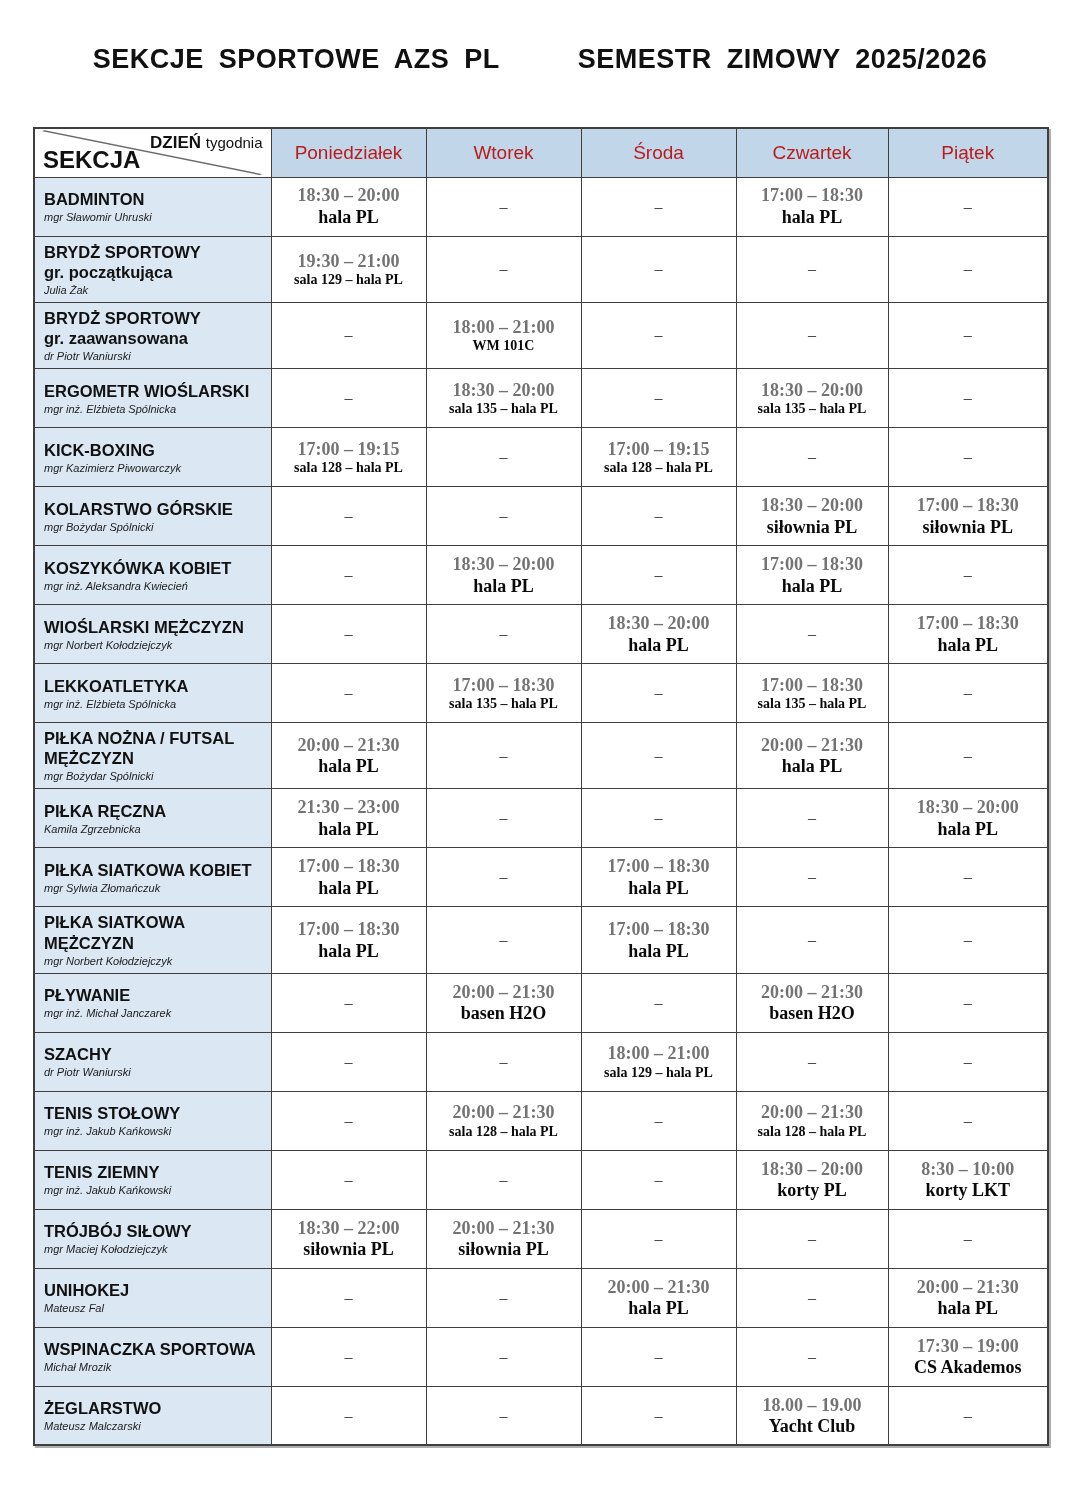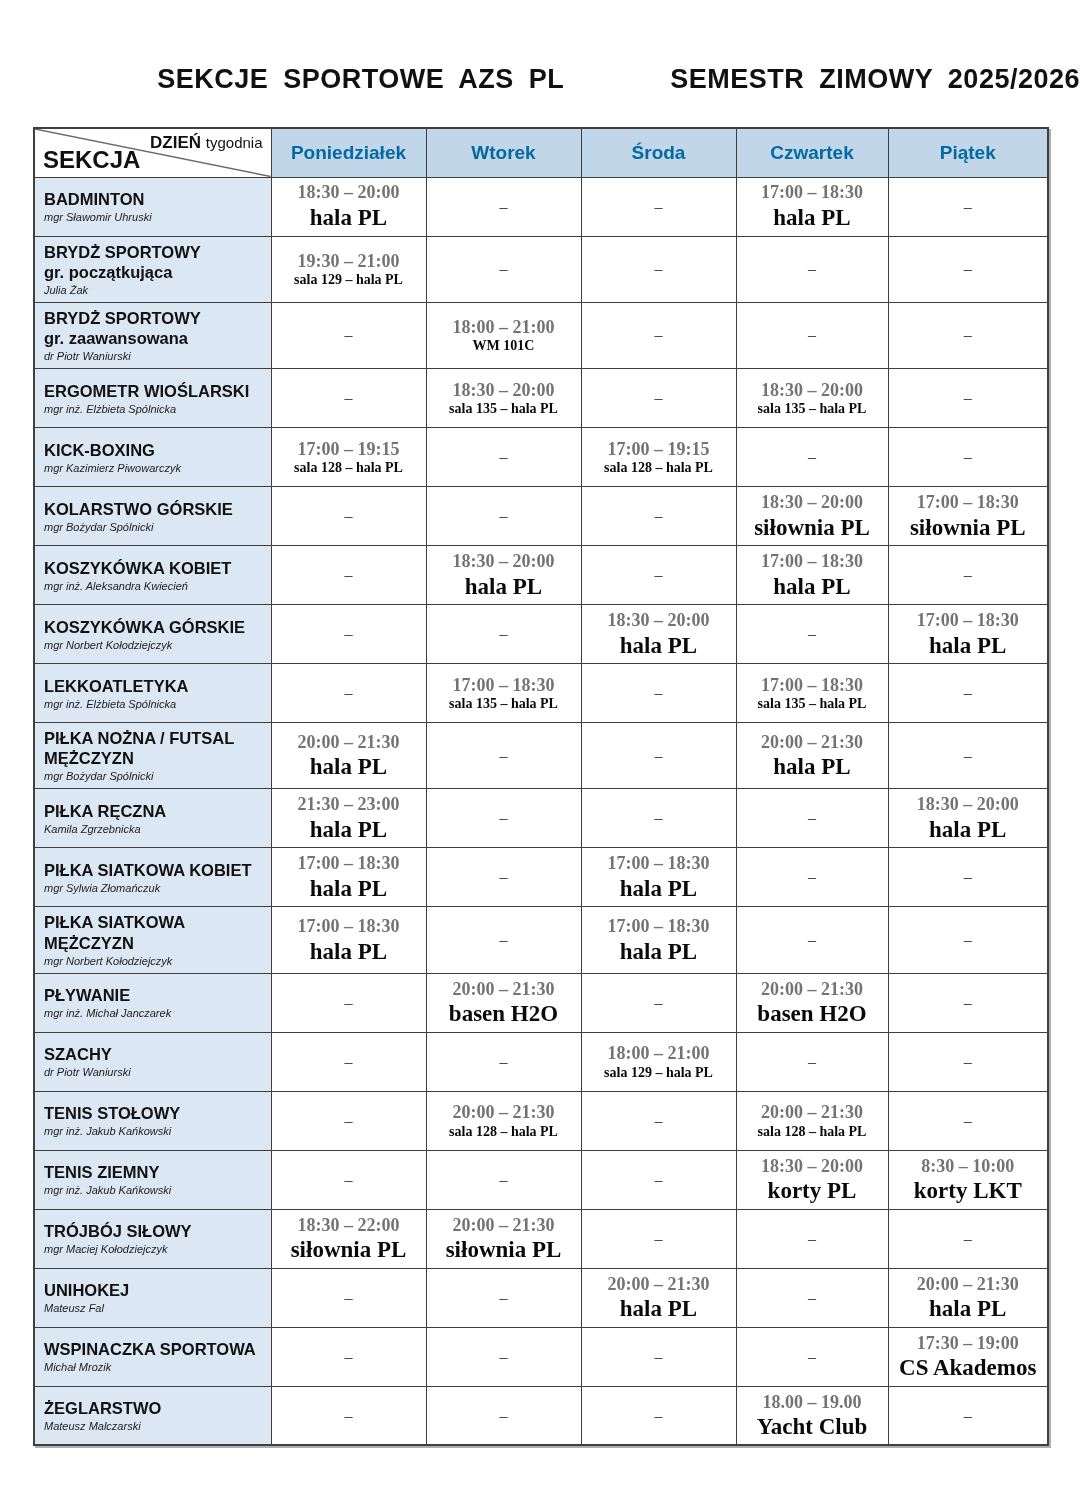--- a/index.html
+++ b/index.html
@@ -8,22 +8,22 @@
     --border:#3f3f3f;
   }
   *{box-sizing:border-box;}
   html,body{margin:0;padding:0;}
   body{
     width:1080px;height:1511px;background:#ffffff;
     font-family:"Liberation Sans", sans-serif;color:#0a0a0a;
     position:relative;overflow:hidden;
   }
   .titlebar{
-    position:absolute;top:64px;left:0;width:1080px;
-    display:flex;justify-content:flex-end;gap:106px;
+    position:absolute;top:44px;left:0;width:1080px;
+    display:flex;justify-content:center;gap:78px;
   }
   .title{
     font-size:27px;font-weight:700;letter-spacing:0.5px;word-spacing:7px;
     font-stretch:condensed;white-space:nowrap;color:#111;
   }
   table.schedule{
     position:absolute;left:33px;top:127px;width:1014px;
     border-collapse:collapse;table-layout:fixed;
     border:2px solid var(--border);
     box-shadow:2px 2px 0 rgba(130,130,130,0.65);
@@ -31,25 +31,25 @@
   }
   col.c-section{width:237px;}
   col.c-mon{width:155px;}
   col.c-tue{width:155px;}
   col.c-wed{width:155px;}
   col.c-thu{width:152px;}
   col.c-fri{width:160px;}
   th,td{border:1px solid var(--border);padding:0;}
   thead tr{height:49px;}
   th.day{
-    background:var(--header-bg);font-size:19px;font-weight:700;color:#0369a1;
+    background:var(--header-bg);font-size:19px;font-weight:400;color:#b91c1c;
     text-align:center;vertical-align:middle;font-stretch:condensed;
   }
   th.corner{
-    background:#ffffff;position:relative;overflow:hidden;
+    background:#ffffff;position:relative;overflow:hidden;border-radius:16px;
   }
   .diag{position:absolute;inset:0;width:100%;height:100%;}
   .diag line{stroke:#6a6a6a;stroke-width:1.4;vector-effect:non-scaling-stroke;}
   .corner-day{
     position:absolute;top:4px;right:8px;font-size:17px;color:#111;white-space:nowrap;
   }
   .corner-day .bold{font-weight:700;}
   .corner-day .rest{font-weight:400;font-size:15px;}
   .corner-section{
     position:absolute;bottom:3px;left:8px;font-size:24px;font-weight:700;color:#111;
@@ -68,21 +68,21 @@
     color:#1c1c1c;margin-top:1px;
   }
   td.slot-cell{
     background:#ffffff;text-align:center;vertical-align:middle;padding:3px 2px;
   }
   .slot-time{
     font-family:"Liberation Serif", serif;font-weight:700;font-size:18px;
     line-height:1.25;color:#737373;white-space:nowrap;
   }
   .slot-place{
-    font-family:"Liberation Serif", serif;font-weight:700;font-size:23px;
+    font-family:"Liberation Serif", serif;font-weight:700;font-size:18px;
     line-height:1.2;color:#0a0a0a;white-space:nowrap;
   }
   .slot-place.small{font-size:14px;}
   .slot-empty{
     font-family:"Liberation Serif", serif;font-size:16px;color:#2a2a2a;
     line-height:1;
   }
 </style>
 </head>
 <body>
@@ -274,21 +274,21 @@
         <td class="slot-cell">
           <div class="slot-time">17:00 – 18:30</div>
           <div class="slot-place">hala PL</div>
         </td>
         <td class="slot-cell">
           <div class="slot-empty">–</div>
         </td>
       </tr>
       <tr>
         <td class="section-cell">
-          <div class="section-line">KOSZYKÓWKA GÓRSKIE</div>
+          <div class="section-line">WIOŚLARSKI MĘŻCZYZN</div>
           <div class="section-instructor">mgr Norbert Kołodziejczyk</div>
         </td>
         <td class="slot-cell">
           <div class="slot-empty">–</div>
         </td>
         <td class="slot-cell">
           <div class="slot-empty">–</div>
         </td>
         <td class="slot-cell">
           <div class="slot-time">18:30 – 20:00</div>

